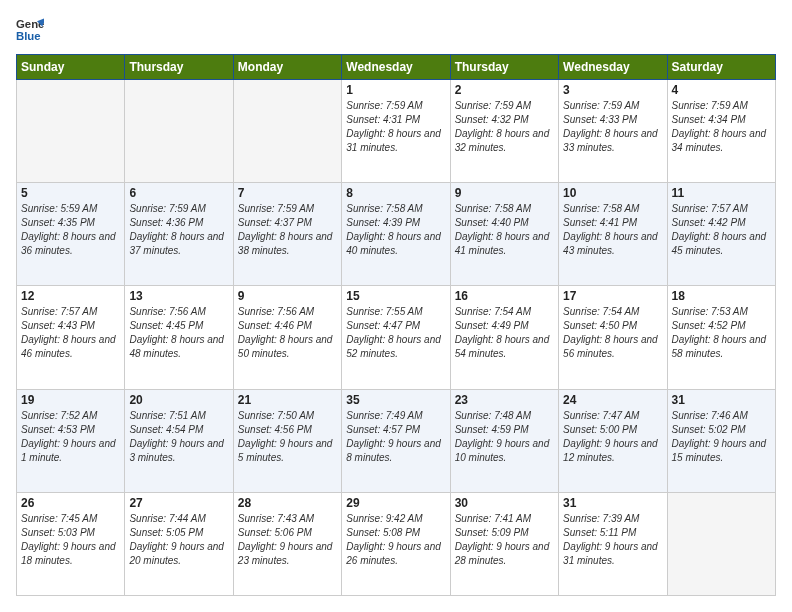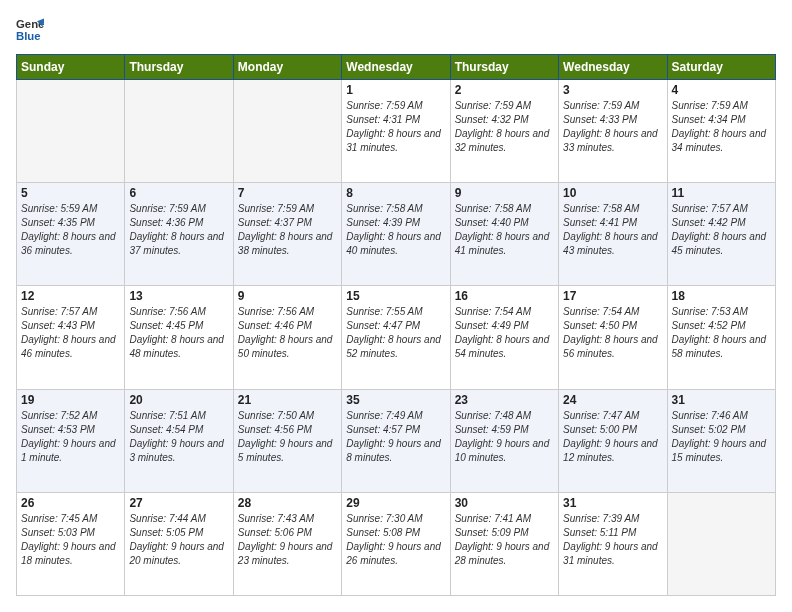--- a/index.html
+++ b/index.html
@@ -323,21 +323,21 @@
           </td>
           <td>
             <div class="day-num">28</div>
             <div class="day-info">Sunrise: 7:43 AM
 Sunset: 5:06 PM
 Daylight: 9 hours
 and 23 minutes.</div>
           </td>
           <td>
             <div class="day-num">29</div>
-            <div class="day-info">Sunrise: 7:30 AM
+            <div class="day-info">Sunrise: 9:42 AM
 Sunset: 5:08 PM
 Daylight: 9 hours
 and 26 minutes.</div>
           </td>
           <td>
             <div class="day-num">30</div>
             <div class="day-info">Sunrise: 7:41 AM
 Sunset: 5:09 PM
 Daylight: 9 hours
 and 28 minutes.</div>

